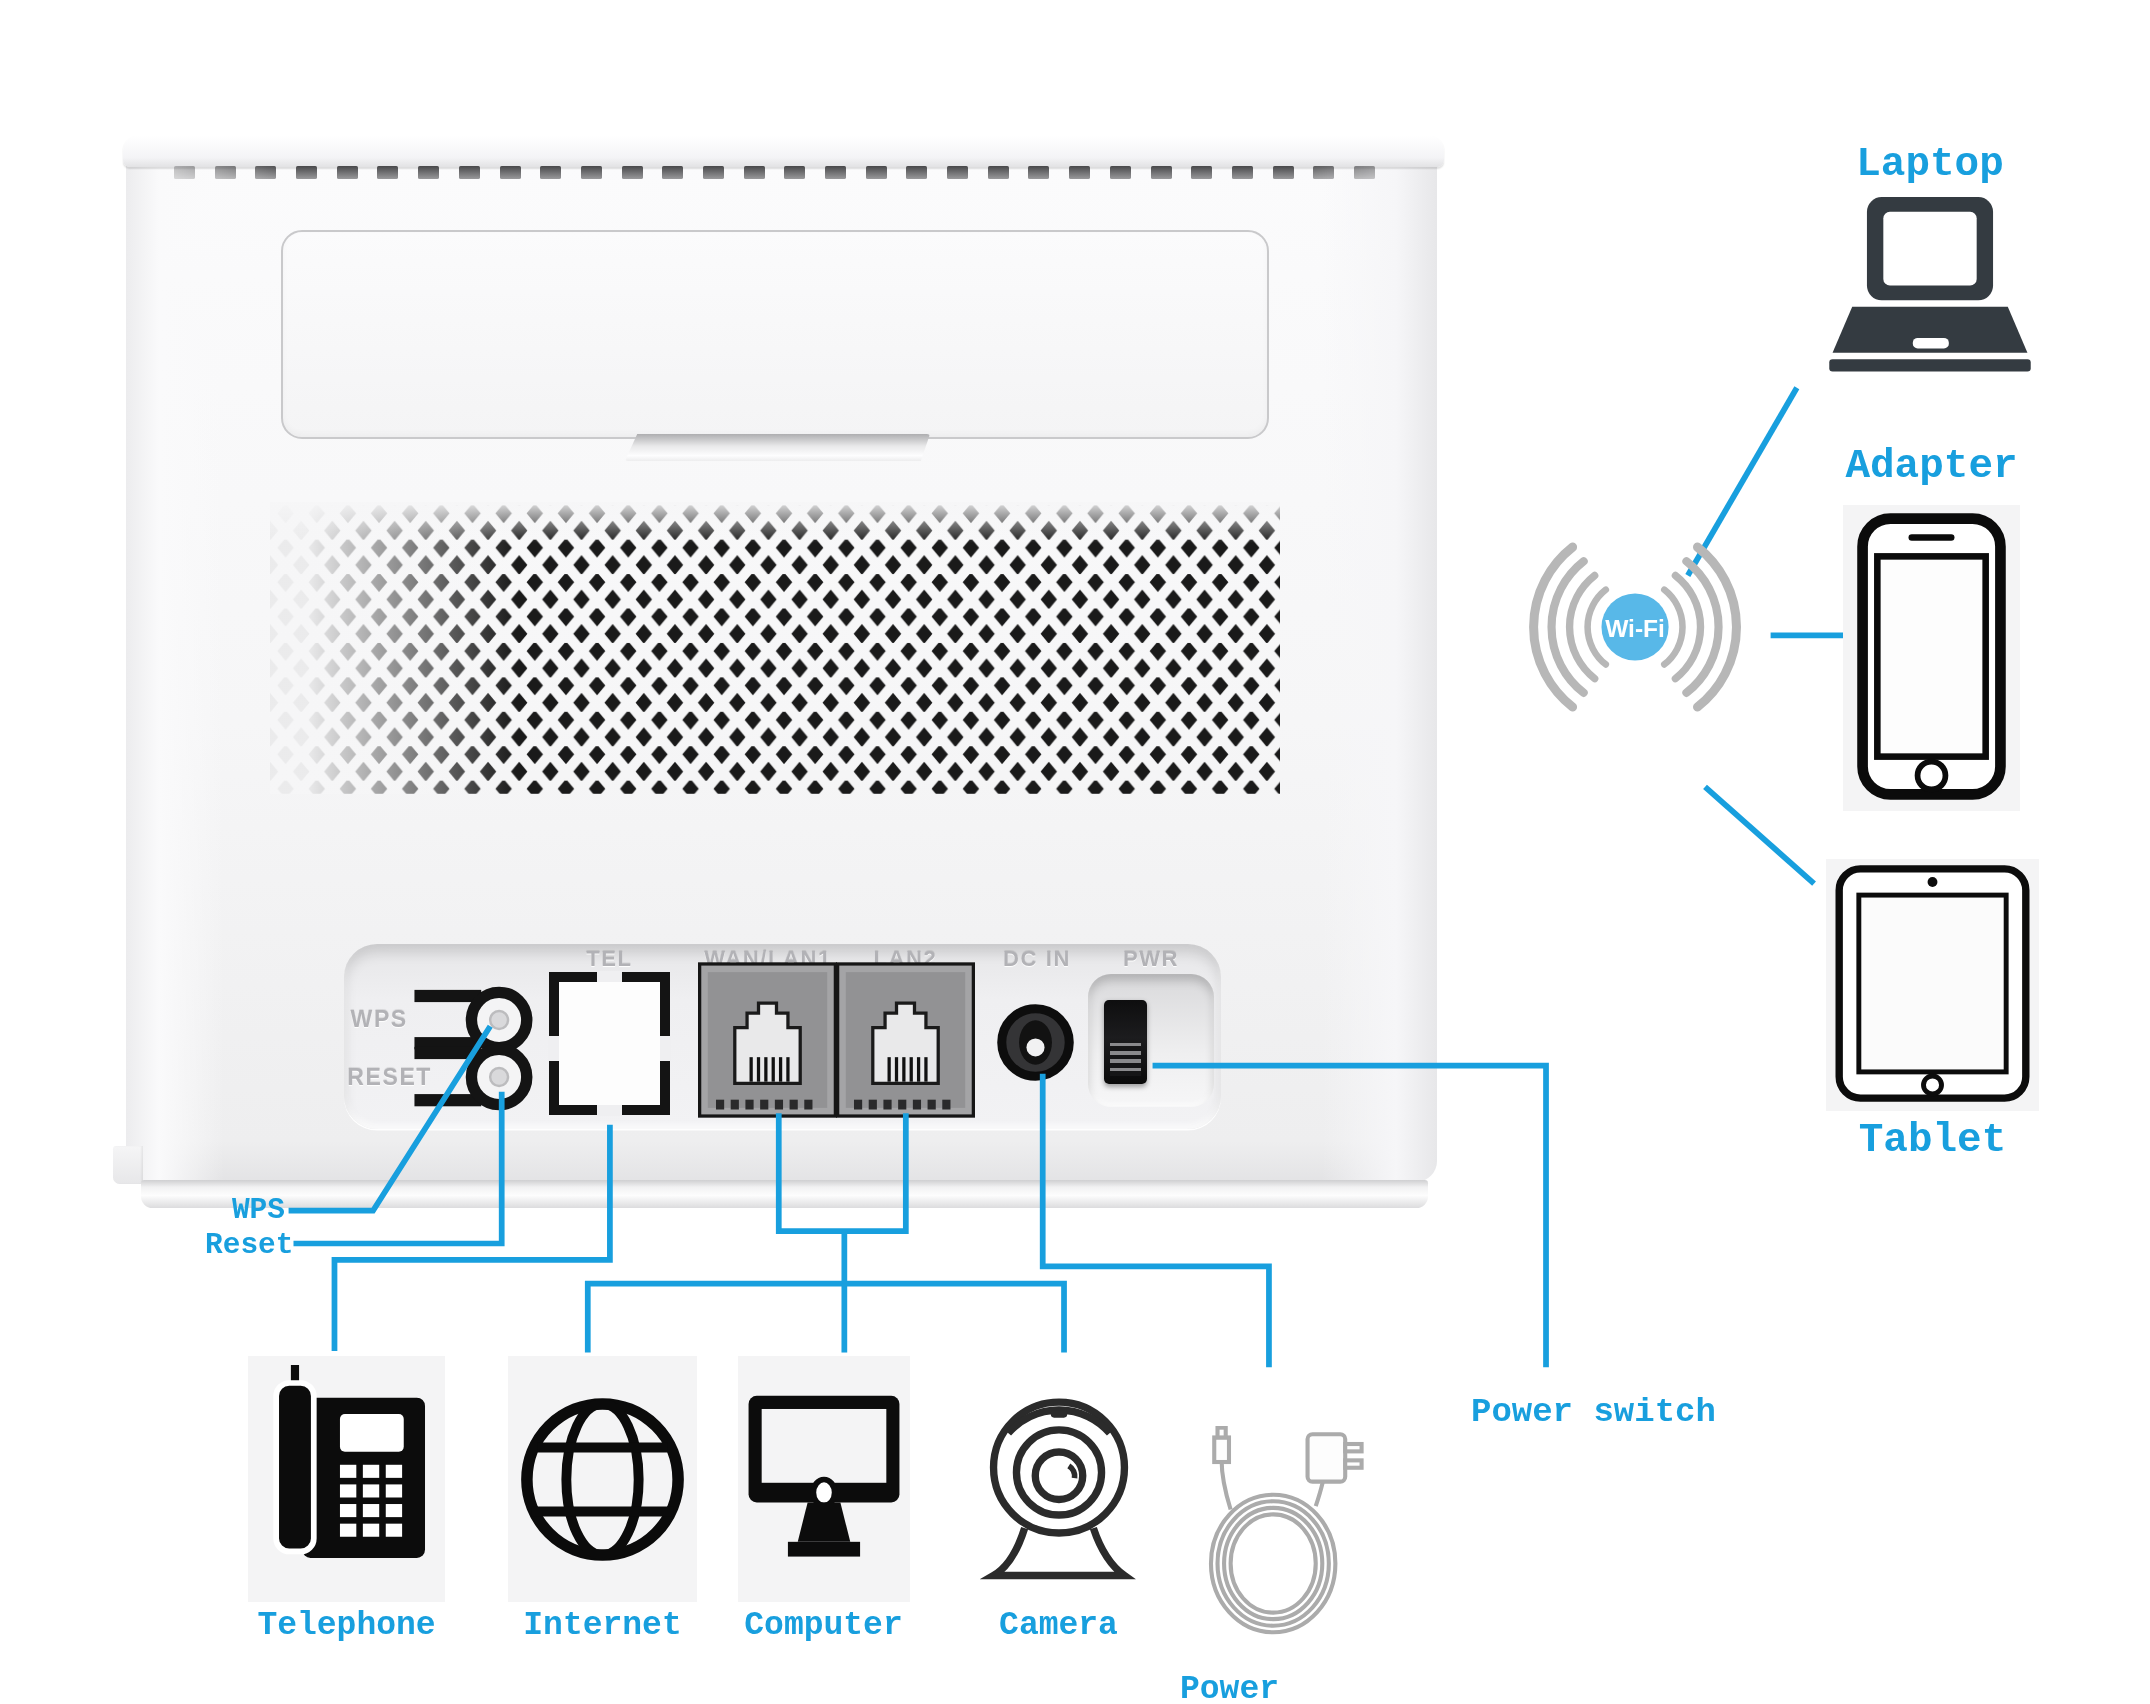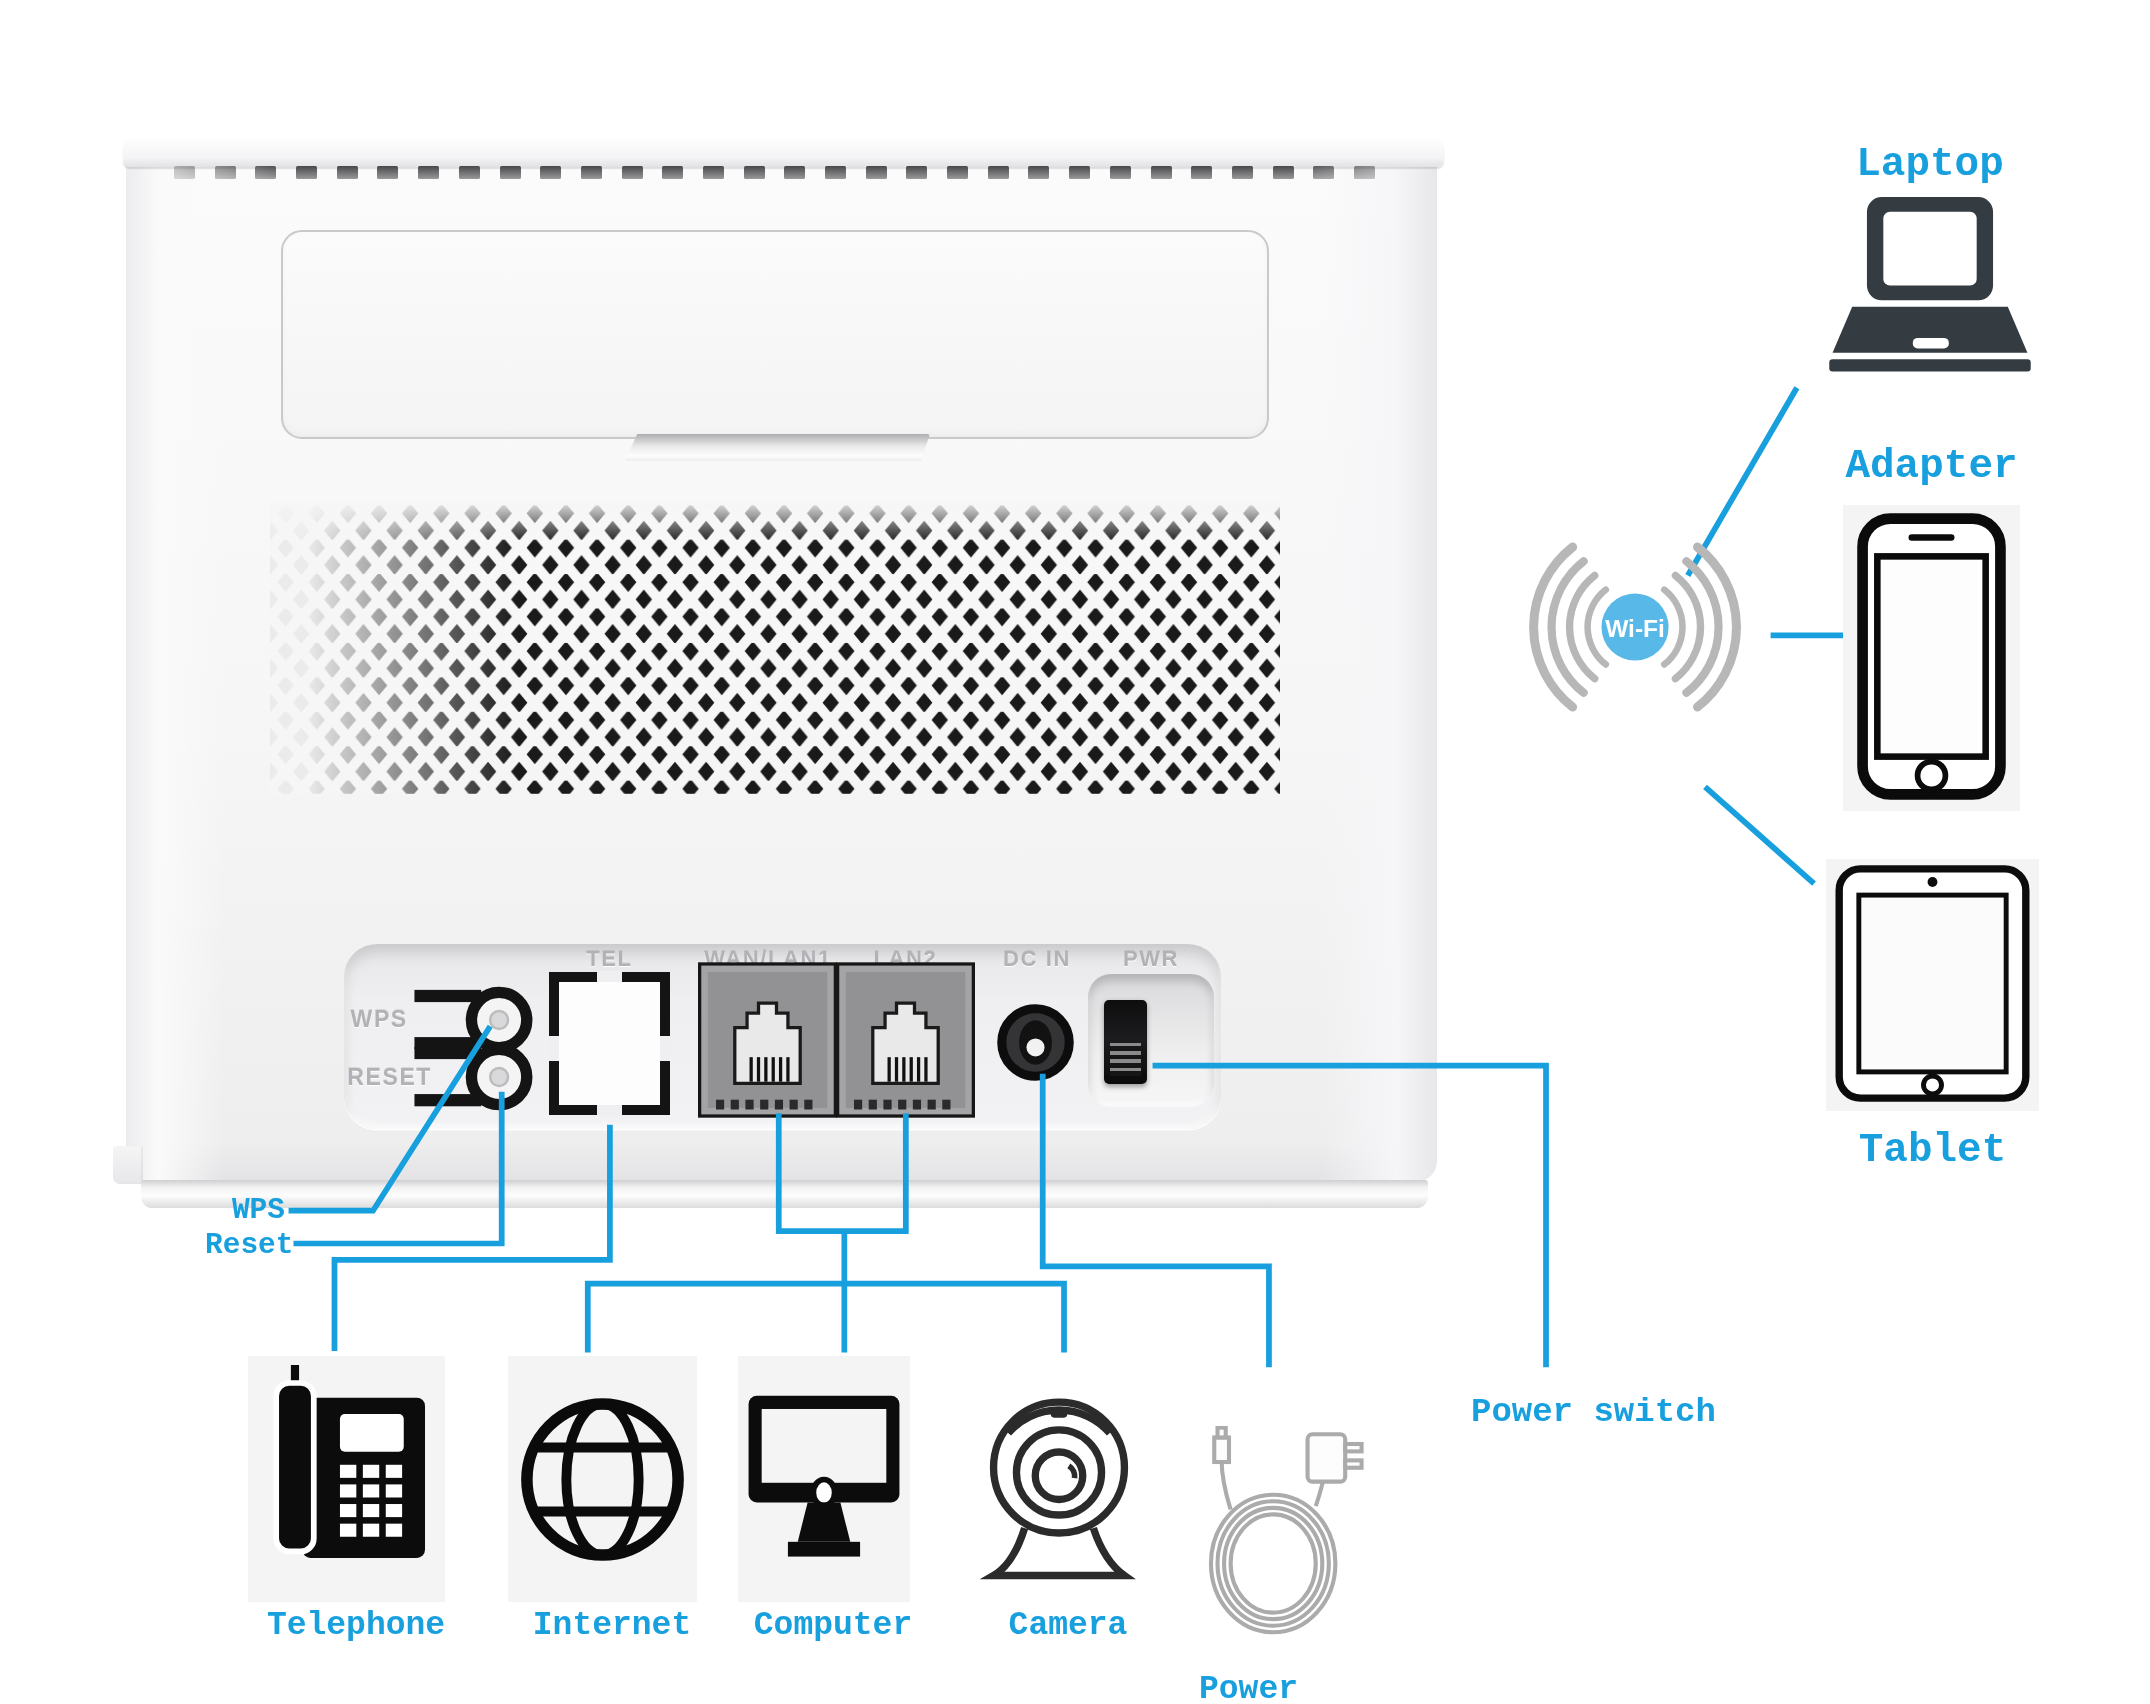--- a/index.html
+++ b/index.html
@@ -53,21 +53,21 @@
 
   
   .blue{color:#189fde;font-weight:bold;font-family:Liberation Mono, monospace;}
   .co-wps{left:215px;top:1193px;width:70px;font-size:29.5px;text-align:right;}
   .co-reset{left:205px;top:1228px;width:80px;font-size:29.5px;text-align:right;}
   .co-powerswitch{left:1471px;top:1393px;width:344px;font-size:34px;}
 
   
   .device{display:flex;flex-direction:column;align-items:center;}
   .device .icon{height:246px;display:flex;align-items:center;justify-content:center;}
-  .device .dlabel{font-size:33px;margin-top:4.9px;margin-left:19px;}
+  .device .dlabel{font-size:33px;margin-top:4.9px;}
   .tile{background:#f4f4f5;}
 
   
   .rlabel{font-size:41px;text-align:center;}
 
   .lines-svg{left:0;top:0;}
 </style>
 </head>
 <body>
 
@@ -370,17 +370,17 @@
 
   <div class="abs" style="left:1826px;top:859px;width:213px;text-align:center">
     <div class="tile" style="padding:4.9px">
       <svg width="197" height="239" viewBox="0 0 240 292">
         <rect x="6" y="6" width="228" height="280" rx="26" fill="#ffffff" stroke="#0c0c0c" stroke-width="9"></rect>
         <rect x="30" y="38" width="180" height="216" fill="#fbfbfb" stroke="#0c0c0c" stroke-width="6"></rect>
         <circle cx="120" cy="22" r="6" fill="#0c0c0c"></circle>
         <circle cx="120" cy="270" r="11" fill="#ffffff" stroke="#0c0c0c" stroke-width="6"></circle>
       </svg>
     </div>
-    <div class="blue rlabel" style="margin-top:16px">Tablet</div>
+    <div class="blue rlabel" style="margin-top:6px">Tablet</div>
   </div>
 
 </div>
 
 
 </body></html>

